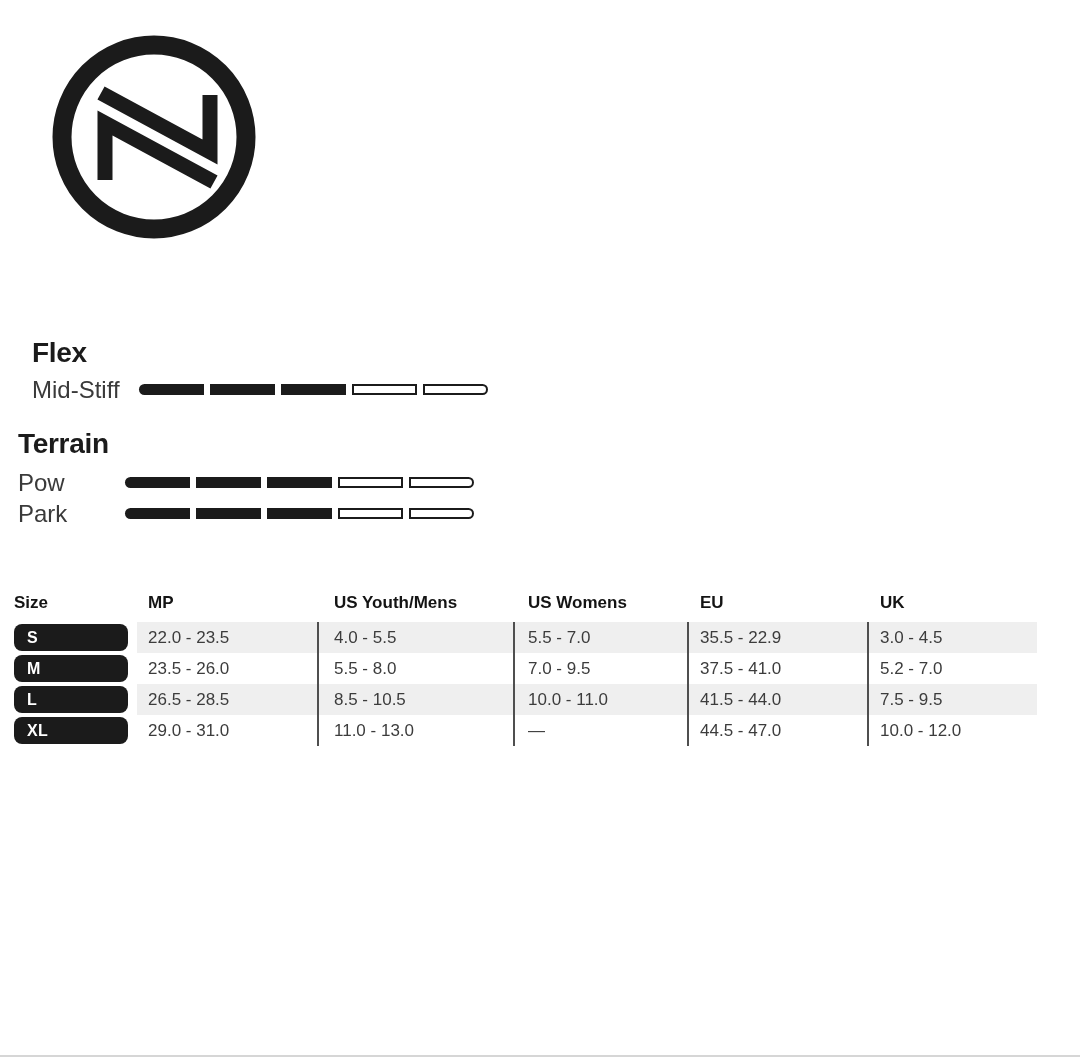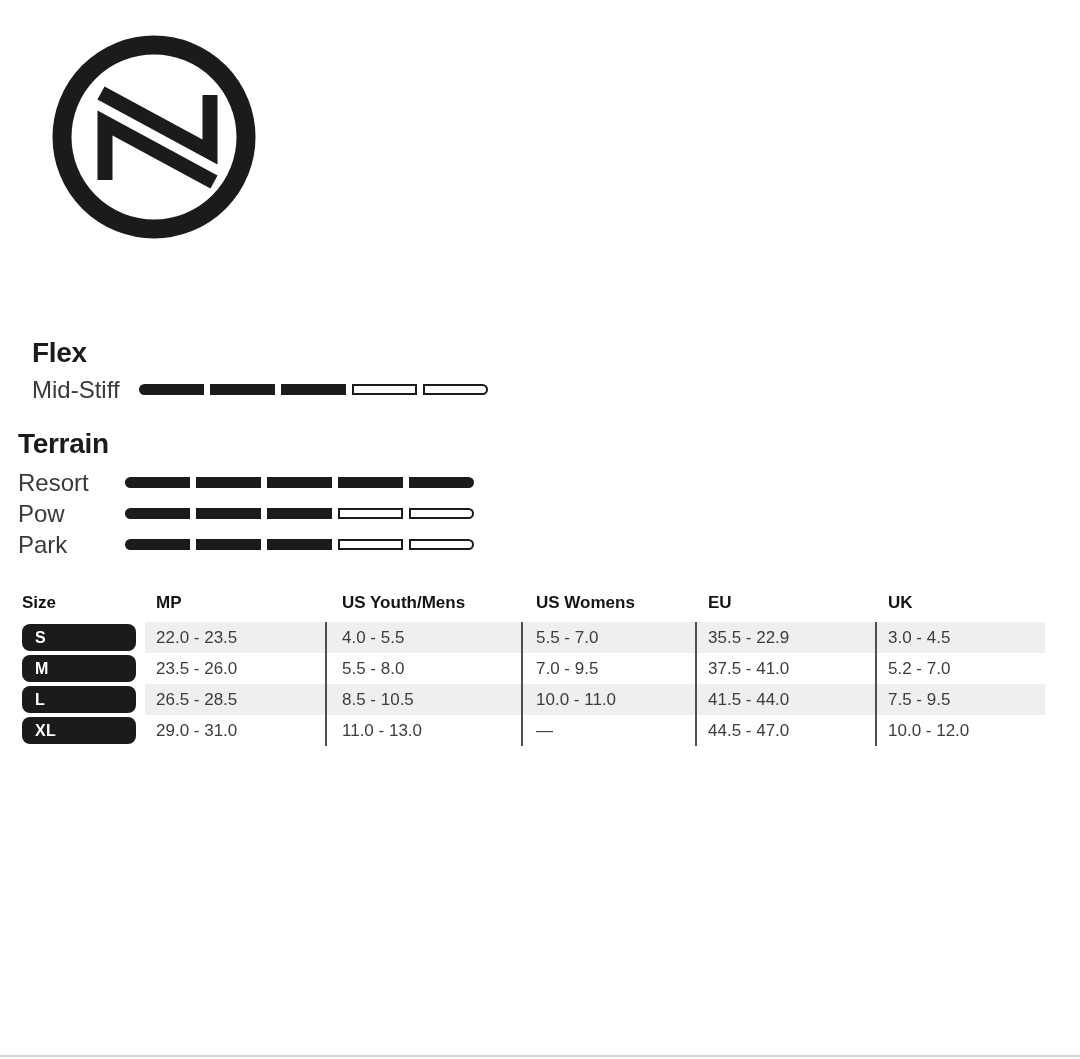--- a/index.html
+++ b/index.html
@@ -29,21 +29,21 @@
   .seg{width:65px;height:11px;box-sizing:border-box;}
   .seg.filled{background:#1b1b1b;}
   .seg.empty{background:#ffffff;border:2px solid #1b1b1b;}
   .seg:first-child{border-radius:6px 0 0 6px;}
   .seg:last-child{border-radius:0 6px 6px 0;}
 
   .features-list{margin-top:8px;}
   .feature-item{font-size:21px;line-height:30px;color:#333333;}
 
   
-  .size-table{position:absolute;left:14px;top:593px;width:1024px;margin-left:8px;}
+  .size-table{position:absolute;left:14px;top:593px;width:1024px;}
   .thead{position:relative;height:29px;}
   .th{position:absolute;top:0;font-size:17px;font-weight:700;color:#141414;line-height:20px;white-space:nowrap;}
   .tbody{position:relative;height:124px;}
   .trow{position:absolute;left:0;width:1024px;height:31px;}
   .stripe{position:absolute;left:123px;top:0;width:900px;height:31px;background:transparent;}
   .trow.striped .stripe{background:#efefef;}
   .badge{
     position:absolute;left:0;top:2px;width:114px;height:27px;box-sizing:border-box;
     background:#1b1b1b;border-radius:8px;color:#ffffff;font-weight:700;
     font-size:16px;line-height:27px;padding-left:13px;letter-spacing:0.3px;
@@ -83,30 +83,20 @@
           <div class="seg filled"></div>
           <div class="seg empty"></div>
           <div class="seg empty"></div>
         </div>
     </div>
   </section>
 
   <section class="terrain-block">
     <h2 class="sec-heading">Terrain</h2>
     <div class="rating-rows" id="terrain-rows">
-        <div class="rating-row">
-          <span class="rating-label">Resort</span>
-          <div class="rating-bar">
-            <div class="seg filled"></div>
-            <div class="seg filled"></div>
-            <div class="seg filled"></div>
-            <div class="seg filled"></div>
-            <div class="seg filled"></div>
-          </div>
-        </div>
         <div class="rating-row">
           <span class="rating-label">Pow</span>
           <div class="rating-bar">
             <div class="seg filled"></div>
             <div class="seg filled"></div>
             <div class="seg filled"></div>
             <div class="seg empty"></div>
             <div class="seg empty"></div>
           </div>
         </div>

